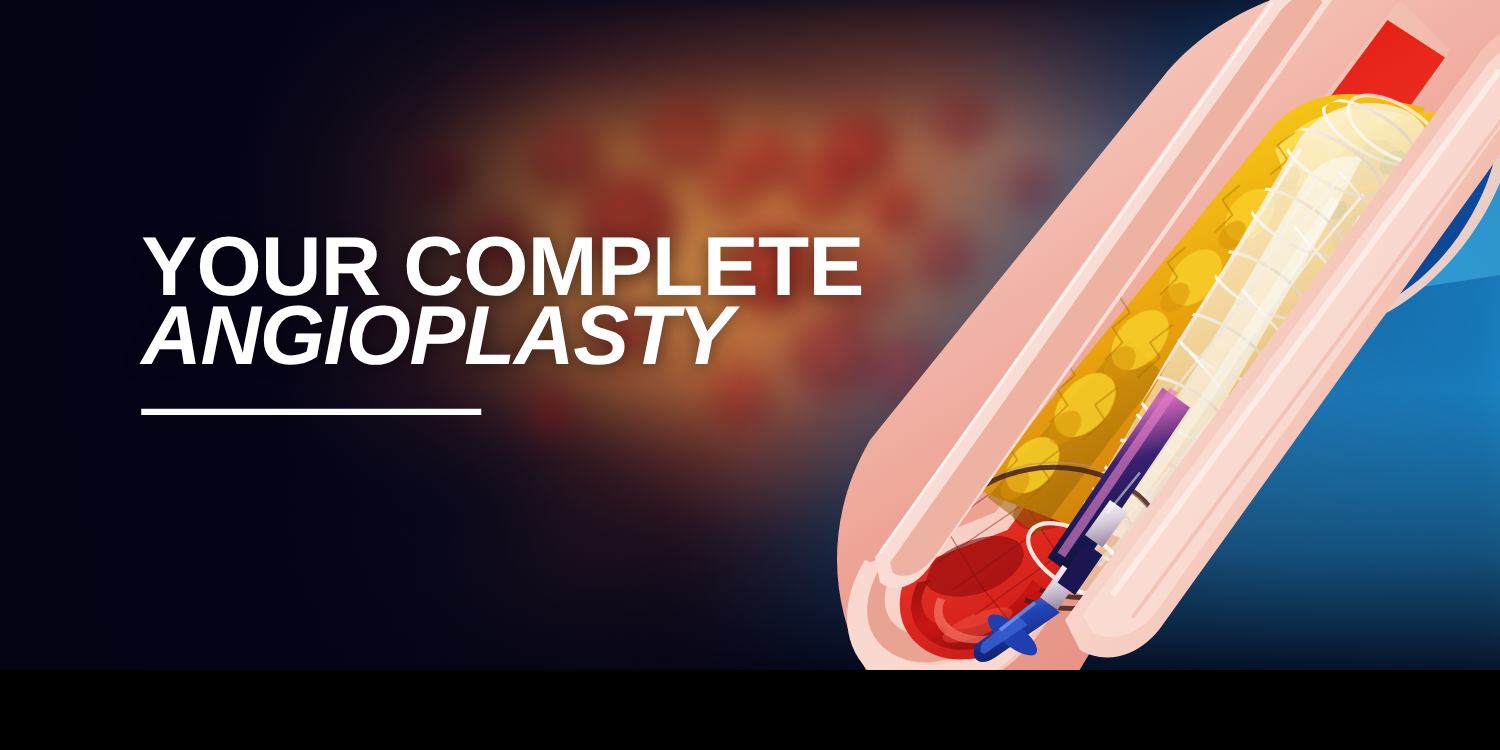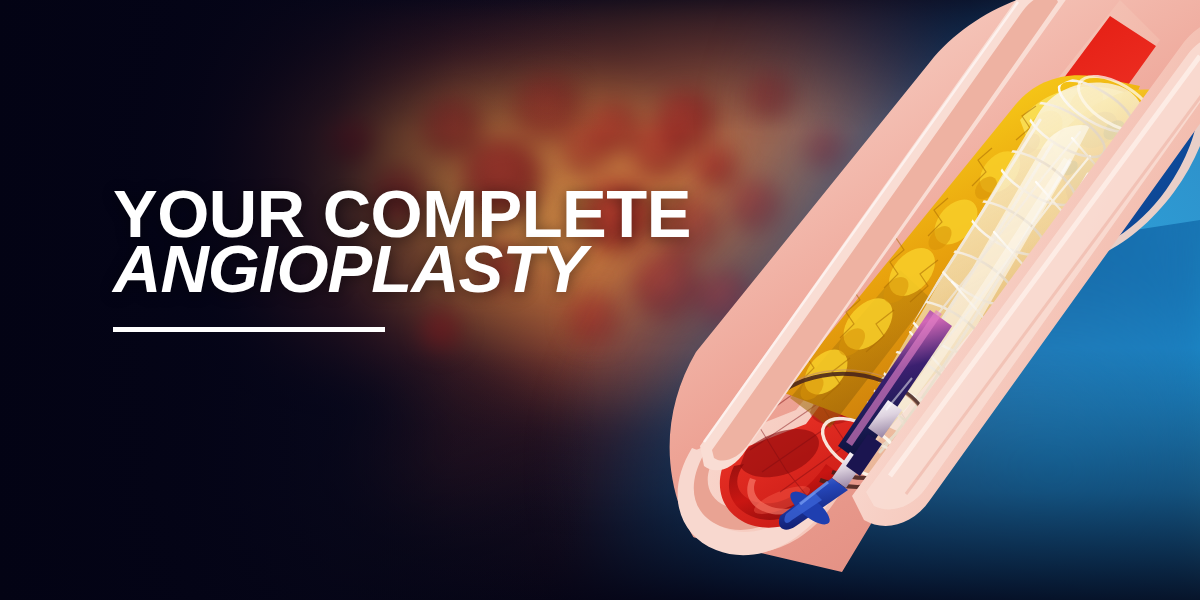--- a/index.html
+++ b/index.html
@@ -3,21 +3,21 @@
 <meta charset="utf-8">
 <style>
   html, body {
     margin: 0;
     padding: 0;
     background: #000;
   }
   #banner {
     position: relative;
     width: 1200px;
-    height: 600px;
+    height: 536px;
     overflow: hidden;
     font-family: "Liberation Sans", sans-serif;
     background: #05051a;
     user-select: none;
   }
 
   
   .layer {
     position: absolute;
     inset: 0;

